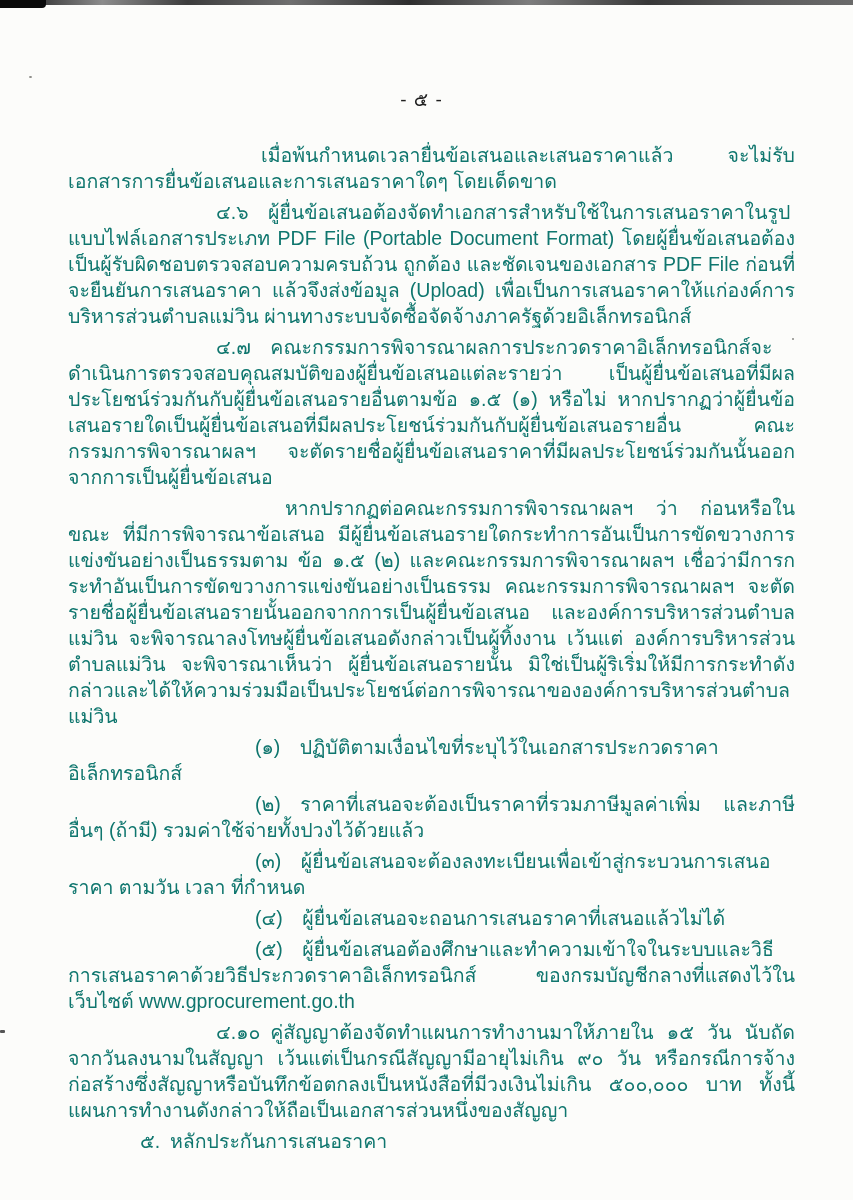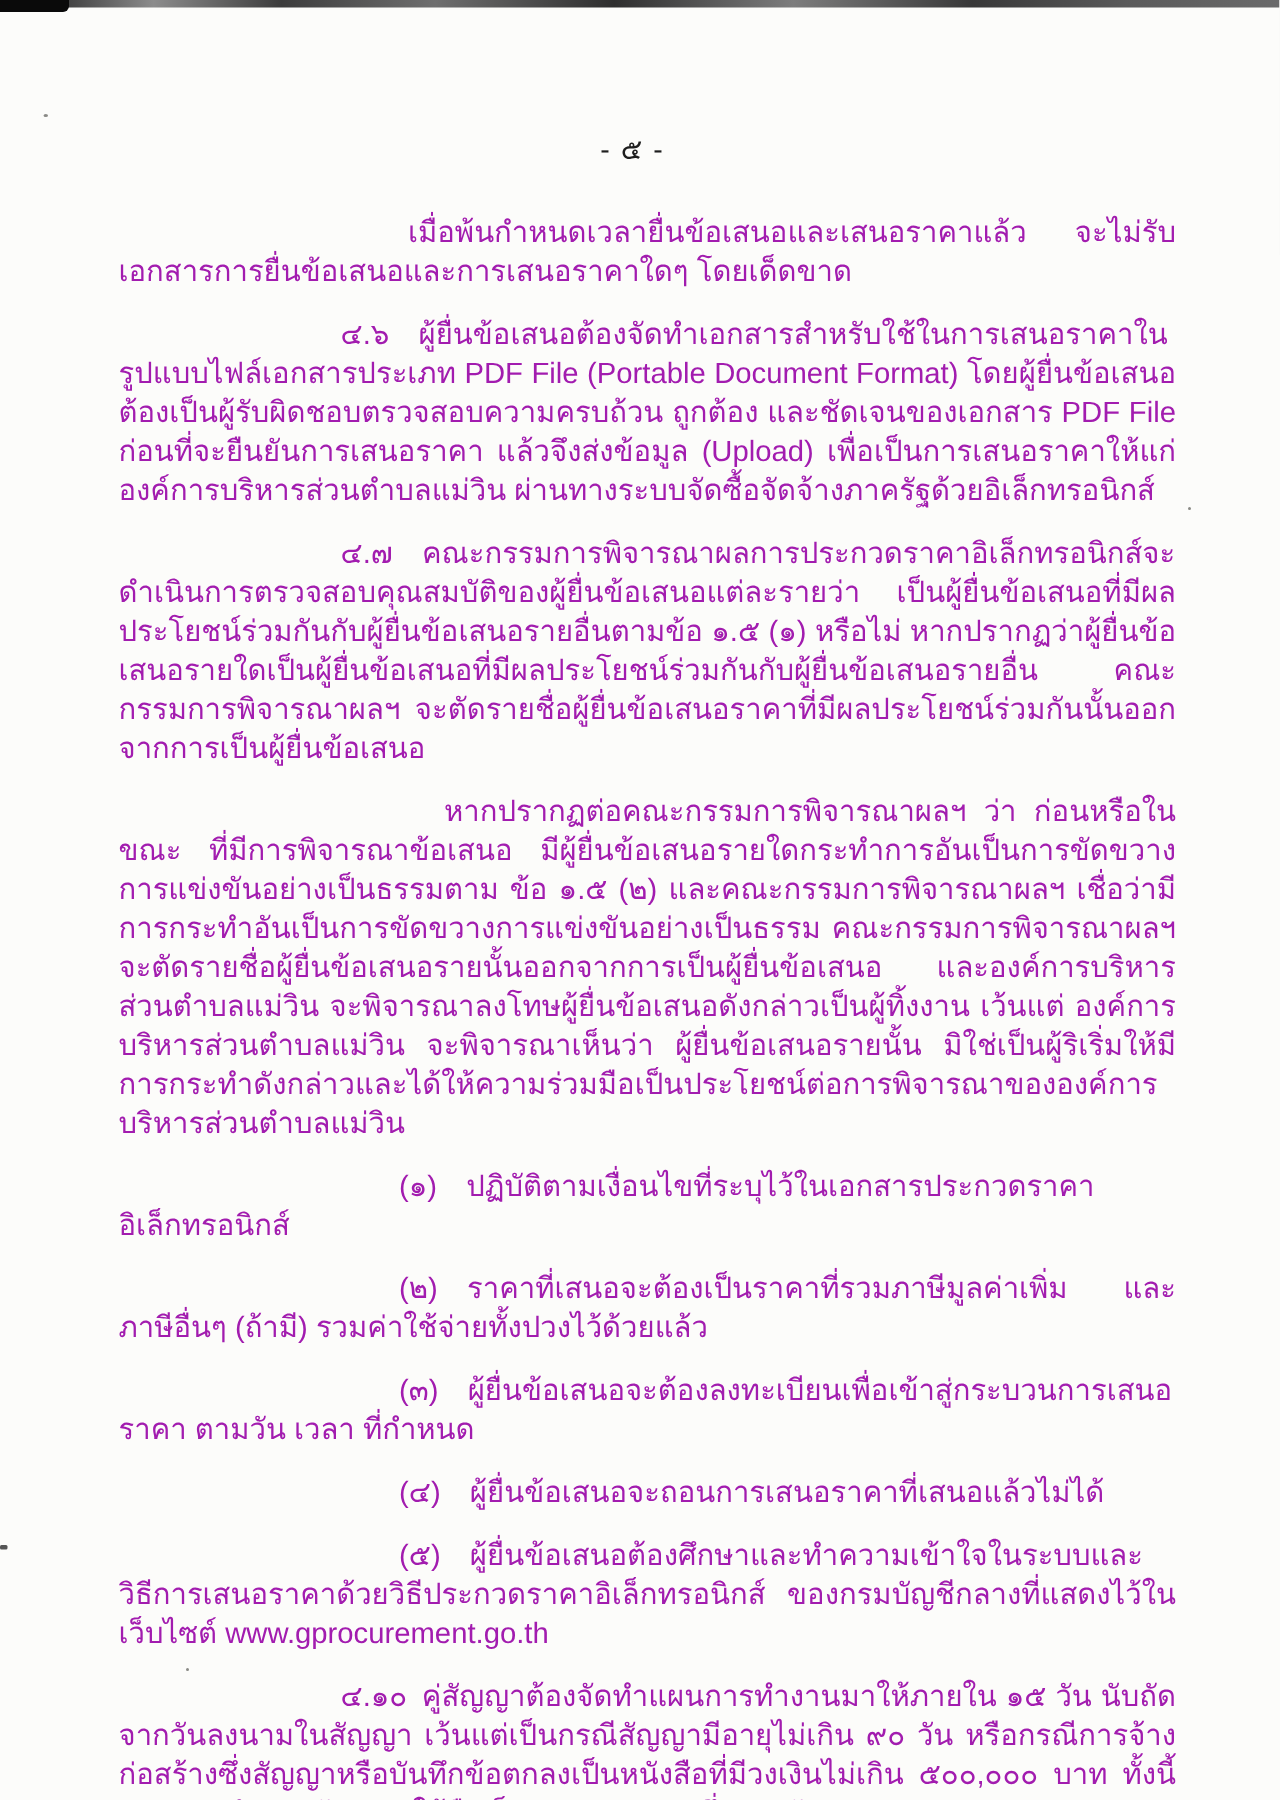--- a/index.html
+++ b/index.html
@@ -38,27 +38,27 @@
     width:853px;
     padding:84px 53px 0 63px;
   }
   .page-number{
     text-align:center;
     font-size:19px;
     letter-spacing:1px;
     margin:0 0 28px -20px;
   }
   .p{
-    margin:16px;
+    margin:5px;
     font-size:19.5px;
     line-height:26px;
     text-align:justify;
     text-justify:inter-character;
     word-break:normal;
-    color:#a21caf;
+    color:#0f766e;
   }
   .ind-intro{text-indent:193px;}
   .ind-clause{text-indent:148px;}
   .ind-deep{text-indent:217px;}
   .ind-item{text-indent:187px;}
   .ind-h5{text-indent:72px;}
   .bold{font-weight:normal;}
   .mt-sm{margin-top:5px;}
 </style>
 </head>

